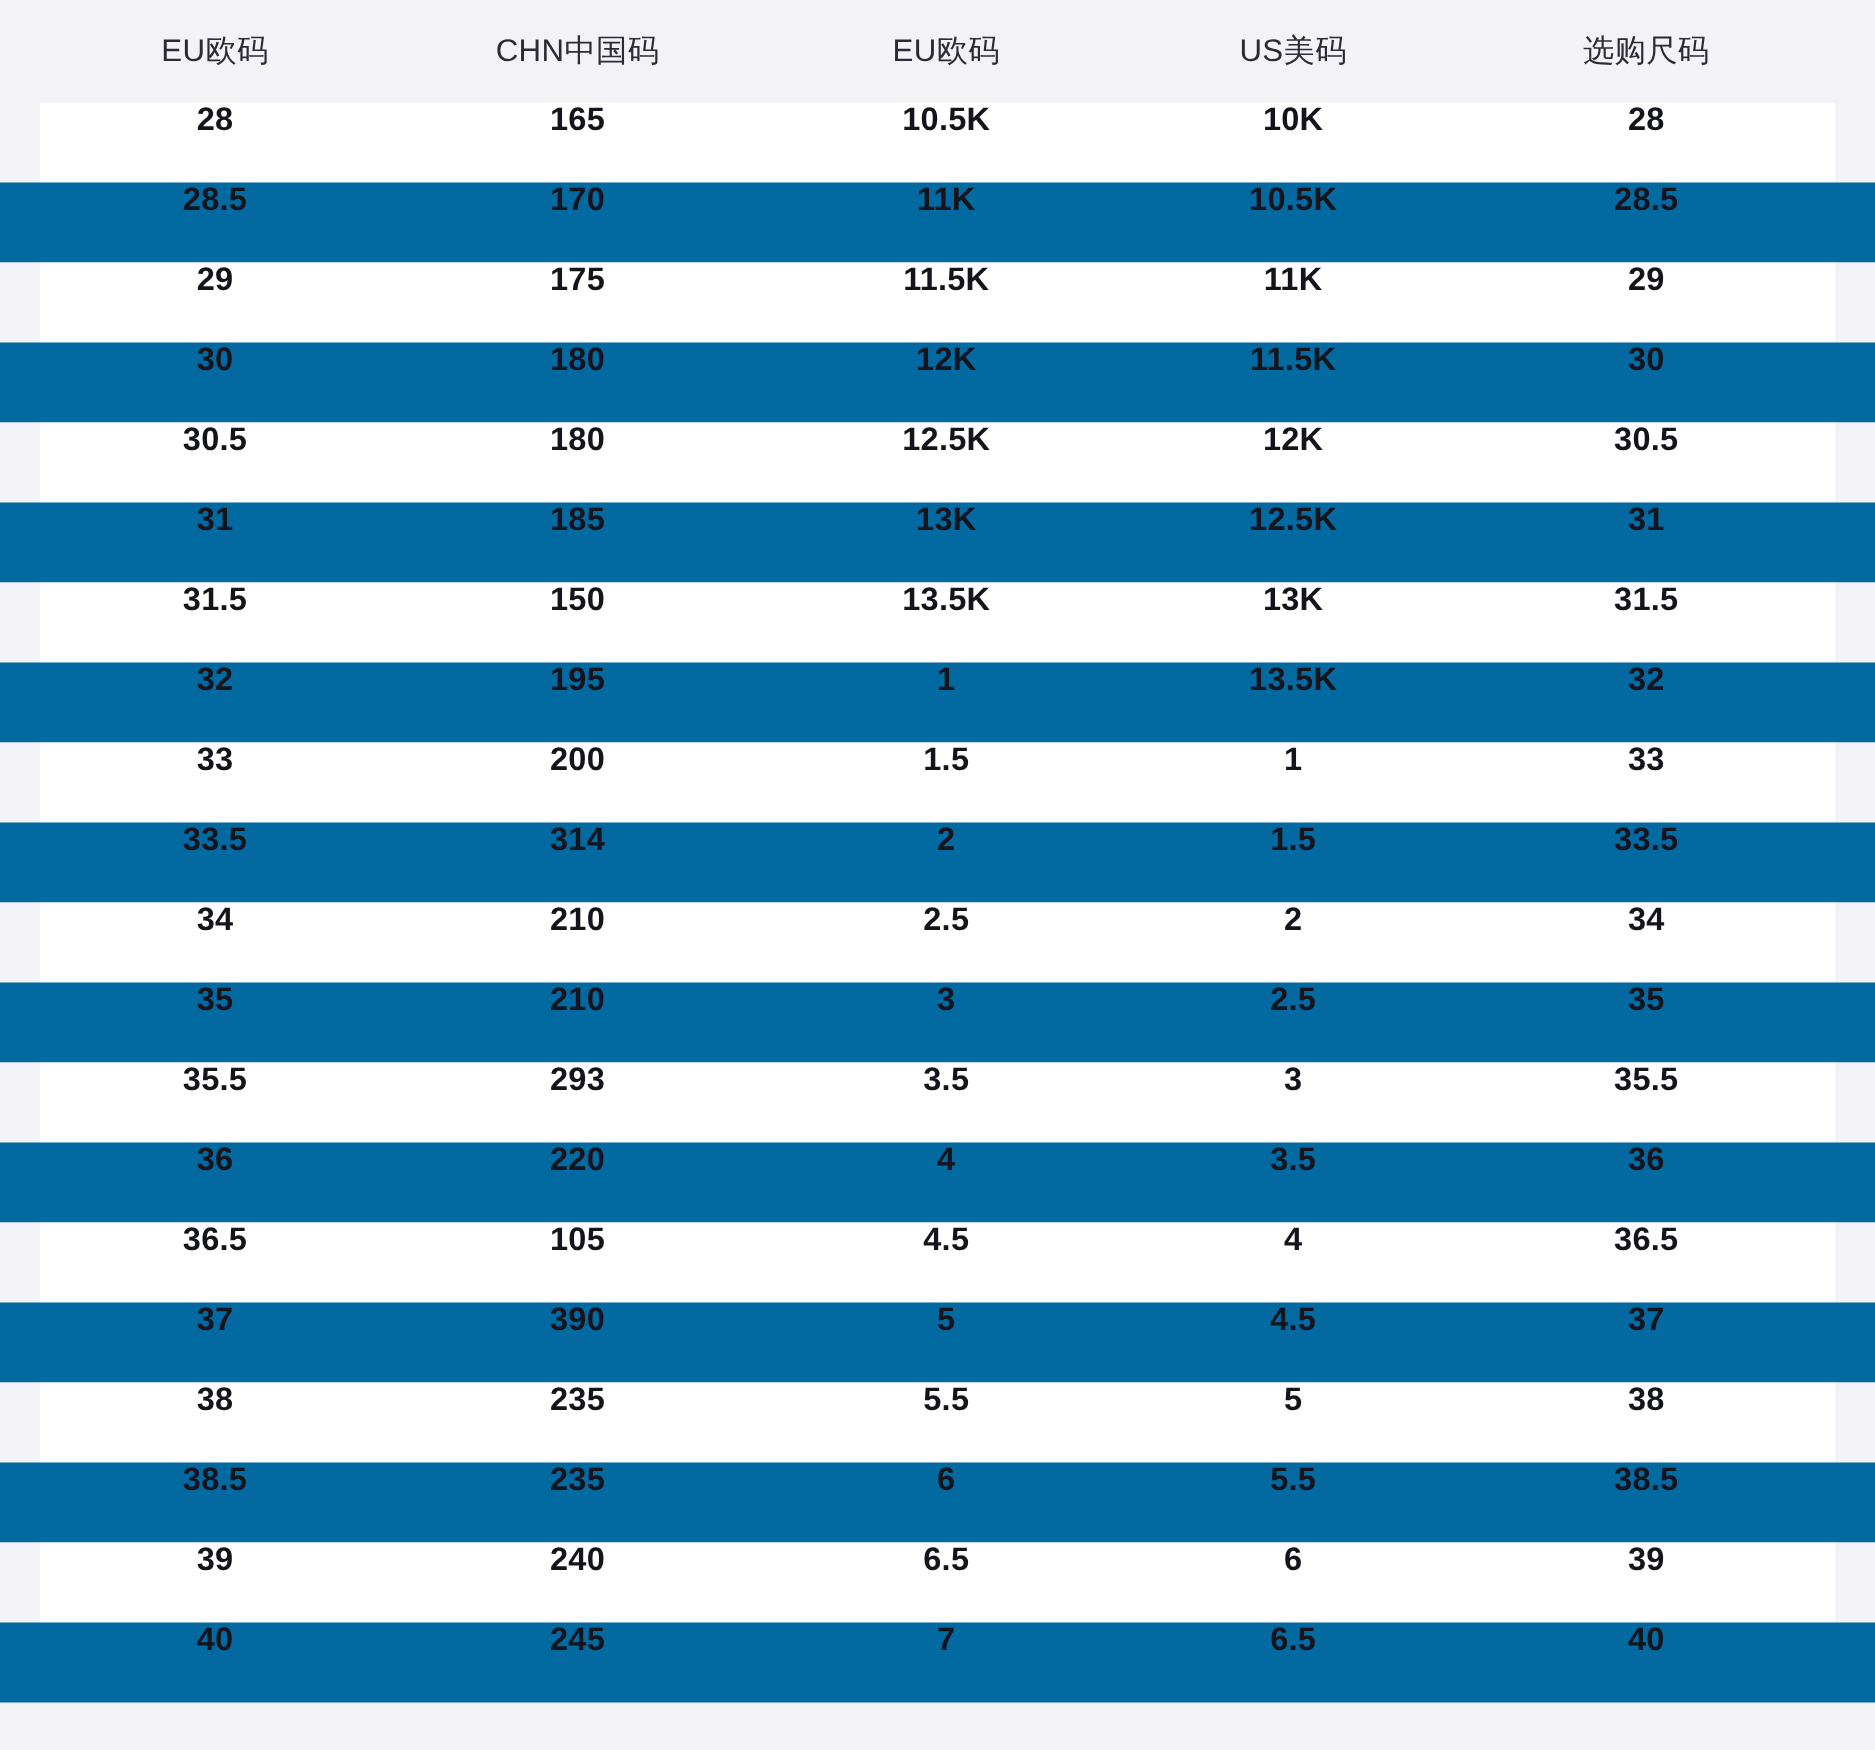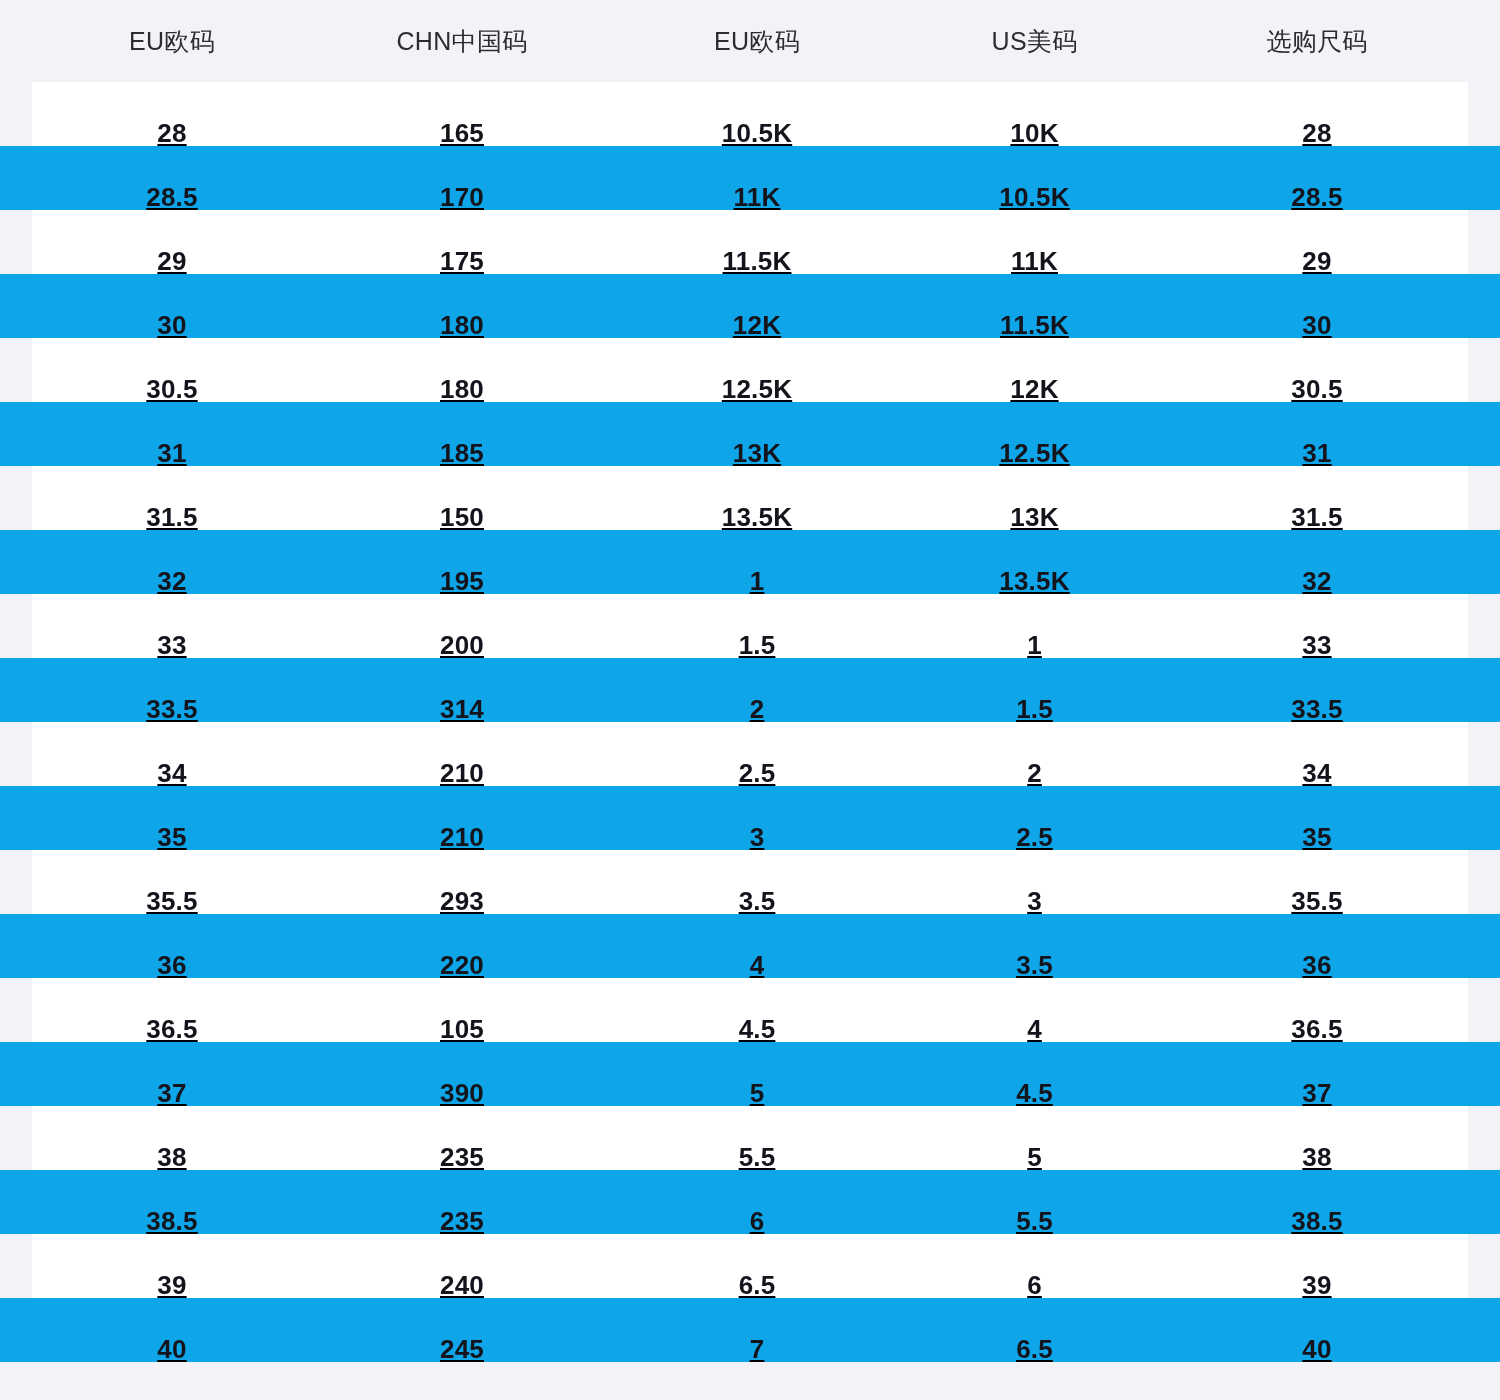--- a/index.html
+++ b/index.html
@@ -36,34 +36,33 @@
     line-height: 1;
   }
 
   
   .chart-body {
     display: block;
   }
   .chart-row {
     display: flex;
     height: 64px;
-    align-items: flex-end;
+    align-items: flex-start;
     box-sizing: border-box;
     padding: 0 32px;
-    text-decoration: underline;
   }
   .chart-row.row-odd {
     background:
       linear-gradient(to right,
         #f2f2f7 0px, #f2f2f7 32px,
         #ffffff 32px, #ffffff calc(100% - 32px),
         #f2f2f7 calc(100% - 32px), #f2f2f7 100%);
   }
   .chart-row.row-even {
-    background: #0ea5e9;
+    background: #0369a1;
   }
   .chart-row .cell {
     text-align: center;
     font-size: 26px;
     font-weight: 700;
     color: #14141c;
     line-height: 1;
     letter-spacing: 0.2px;
   }
 

